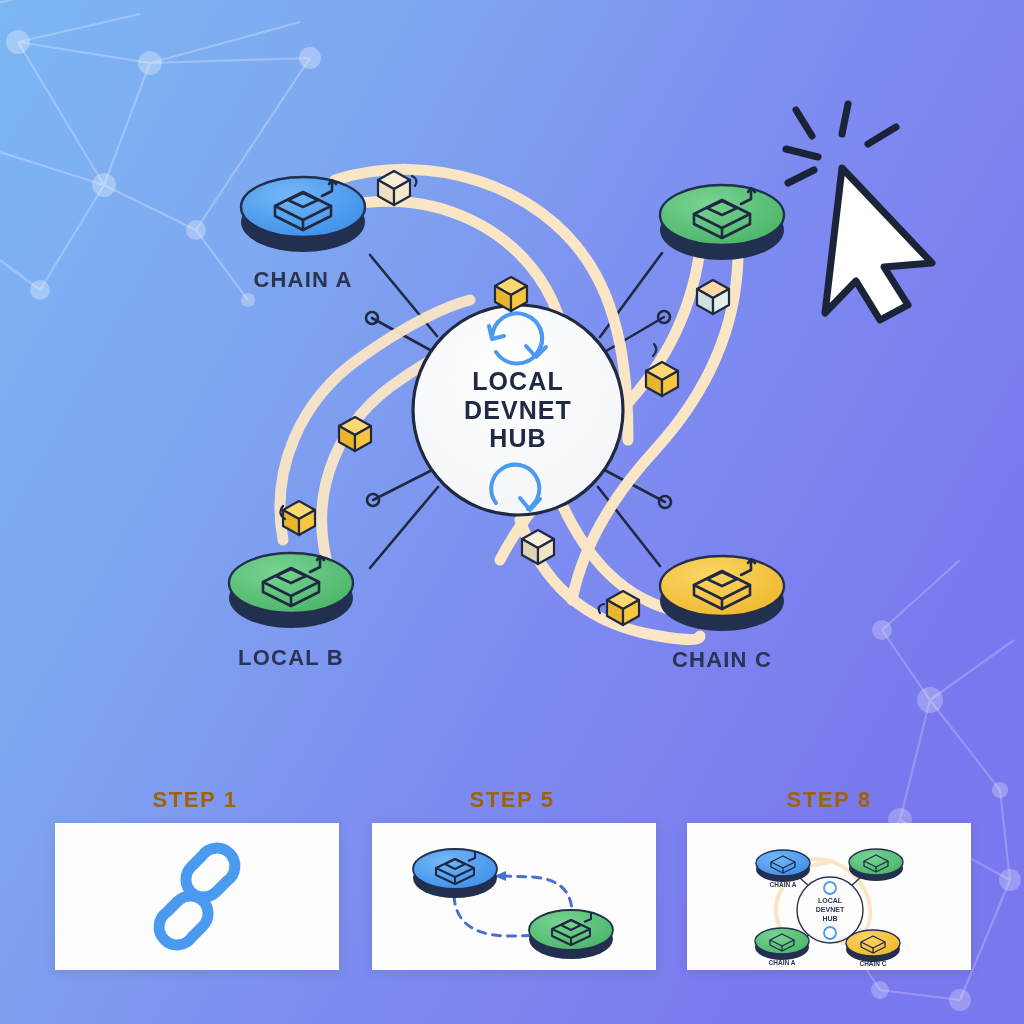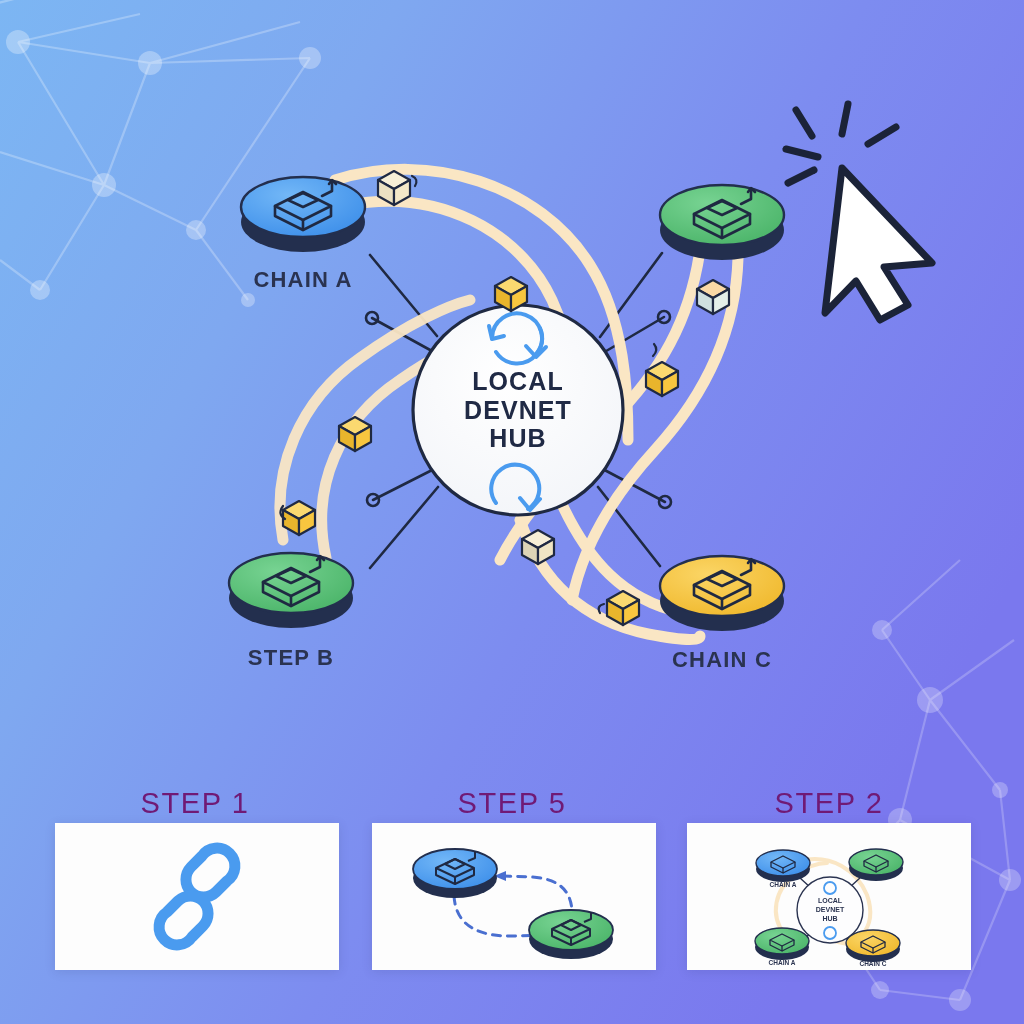--- a/index.html
+++ b/index.html
@@ -32,24 +32,24 @@
     width:190px;
     text-align:center;
     font-size:25px;
     font-weight:bold;
     line-height:1.14;
     letter-spacing:1.1px;
     color:#202a45;
   }
   .step-label {
     position:absolute;
-    font-size:29px;
-    font-weight:normal;
+    font-size:22px;
+    font-weight:bold;
     letter-spacing:1.6px;
-    color:#701a75;
+    color:#a16207;
     white-space:nowrap;
     transform:translateX(-50%);
   }
   .step-card {
     position:absolute;
     background:#fdfdfd;
     box-shadow:0 2px 10px rgba(40,50,90,0.13);
   }
 </style>
 </head>
@@ -265,37 +265,37 @@
     </g>
   </svg>
 
   <div class="hub-text">
     <div>LOCAL</div>
     <div>DEVNET</div>
     <div>HUB</div>
   </div>
 
   <div class="chain-label" style="left:303px; top:267px;">CHAIN A</div>
-  <div class="chain-label" style="left:291px; top:645px;">STEP B</div>
+  <div class="chain-label" style="left:291px; top:645px;">LOCAL B</div>
   <div class="chain-label" style="left:722px; top:647px;">CHAIN C</div>
 
   <svg class="layer" viewBox="0 0 1024 1024">
     <g stroke="#1b2338" stroke-width="7" stroke-linecap="round">
       <line x1="796" y1="110" x2="812" y2="136"></line>
       <line x1="848" y1="104" x2="842" y2="134"></line>
       <line x1="896" y1="127" x2="868" y2="144"></line>
       <line x1="786" y1="149" x2="818" y2="157"></line>
       <line x1="788" y1="183" x2="814" y2="170"></line>
     </g>
     <path d="M842,168 L932,263 L884,267 L908,305 L880,320 L856,281 L825,313 Z" fill="#ffffff" stroke="#1b2338" stroke-width="7" stroke-linejoin="round"></path>
   </svg>
 
   <div class="step-label" style="left:195px; top:787px;">STEP 1</div>
   <div class="step-label" style="left:512px; top:787px;">STEP 5</div>
-  <div class="step-label" style="left:829px; top:787px;">STEP 2</div>
+  <div class="step-label" style="left:829px; top:787px;">STEP 8</div>
 
   <div class="step-card" style="left:55px; top:823px; width:284px; height:147px;">
     <svg viewBox="0 0 284 147" width="284" height="147">
       <g fill="none" stroke="#4a9bef" stroke-width="11" stroke-linecap="round" stroke-linejoin="round">
         <path d="M136,69 a18,18 0 0 1 0,-25 l11,-11 a18,18 0 1 1 25,25 l-11,11 a18,18 0 0 1 -25,0"></path>
         <path d="M148,78 a18,18 0 0 1 0,25 l-11,11 a18,18 0 1 1 -25,-25 l11,-11 a18,18 0 0 1 25,0"></path>
       </g>
     </svg>
   </div>
 

